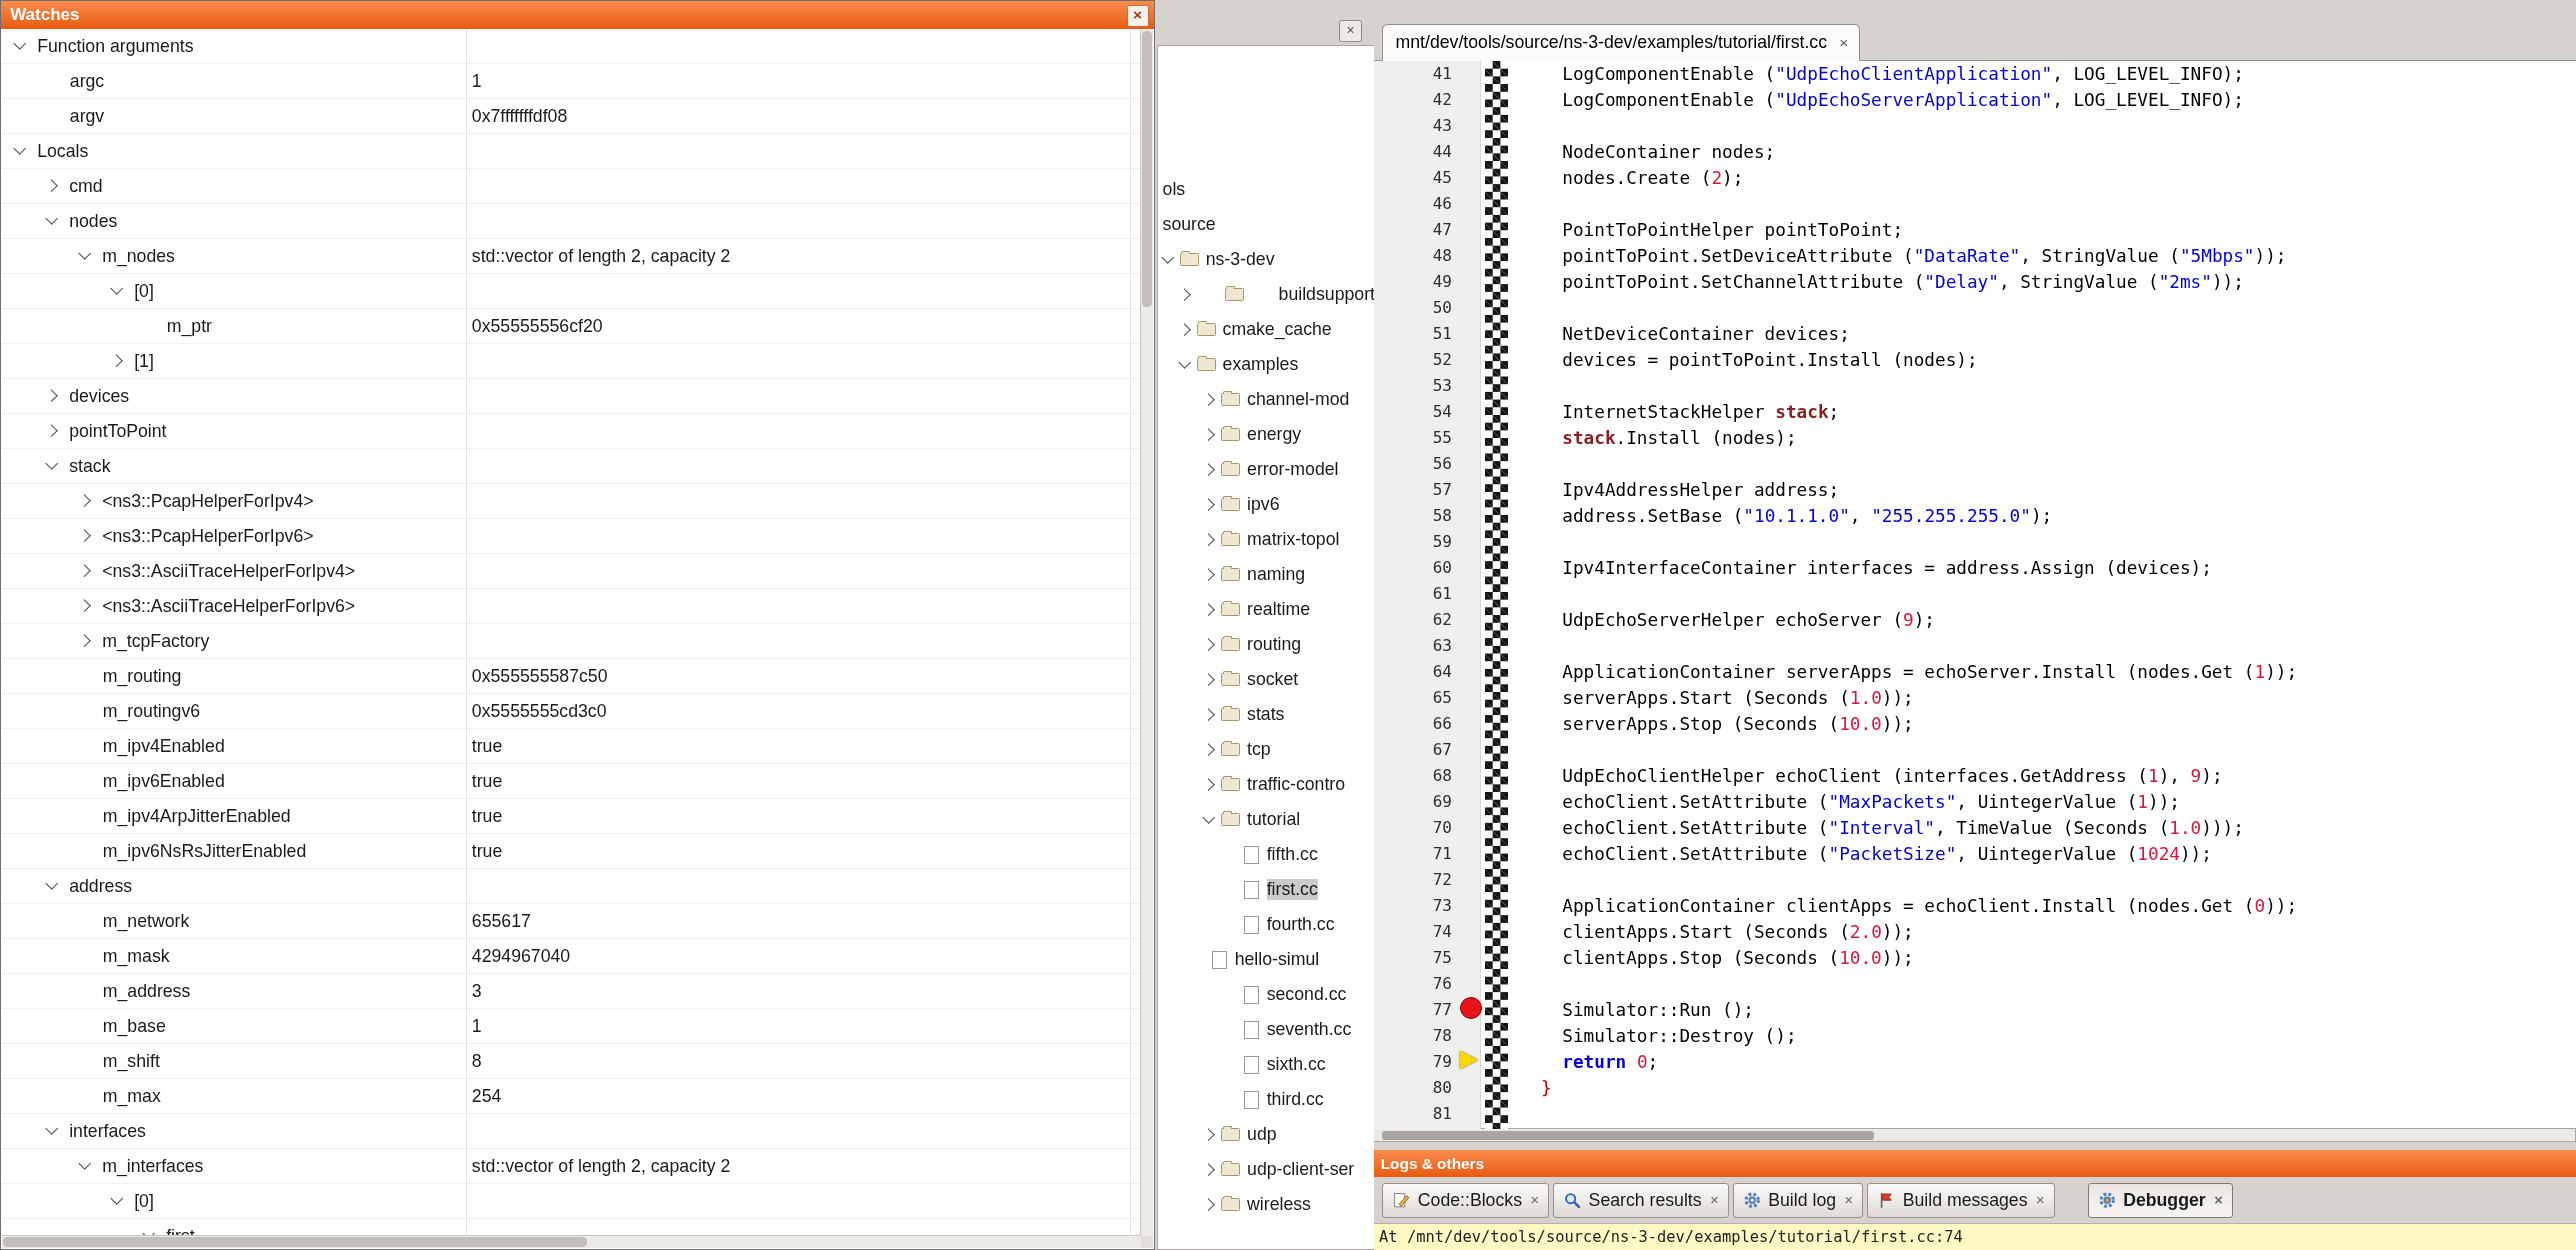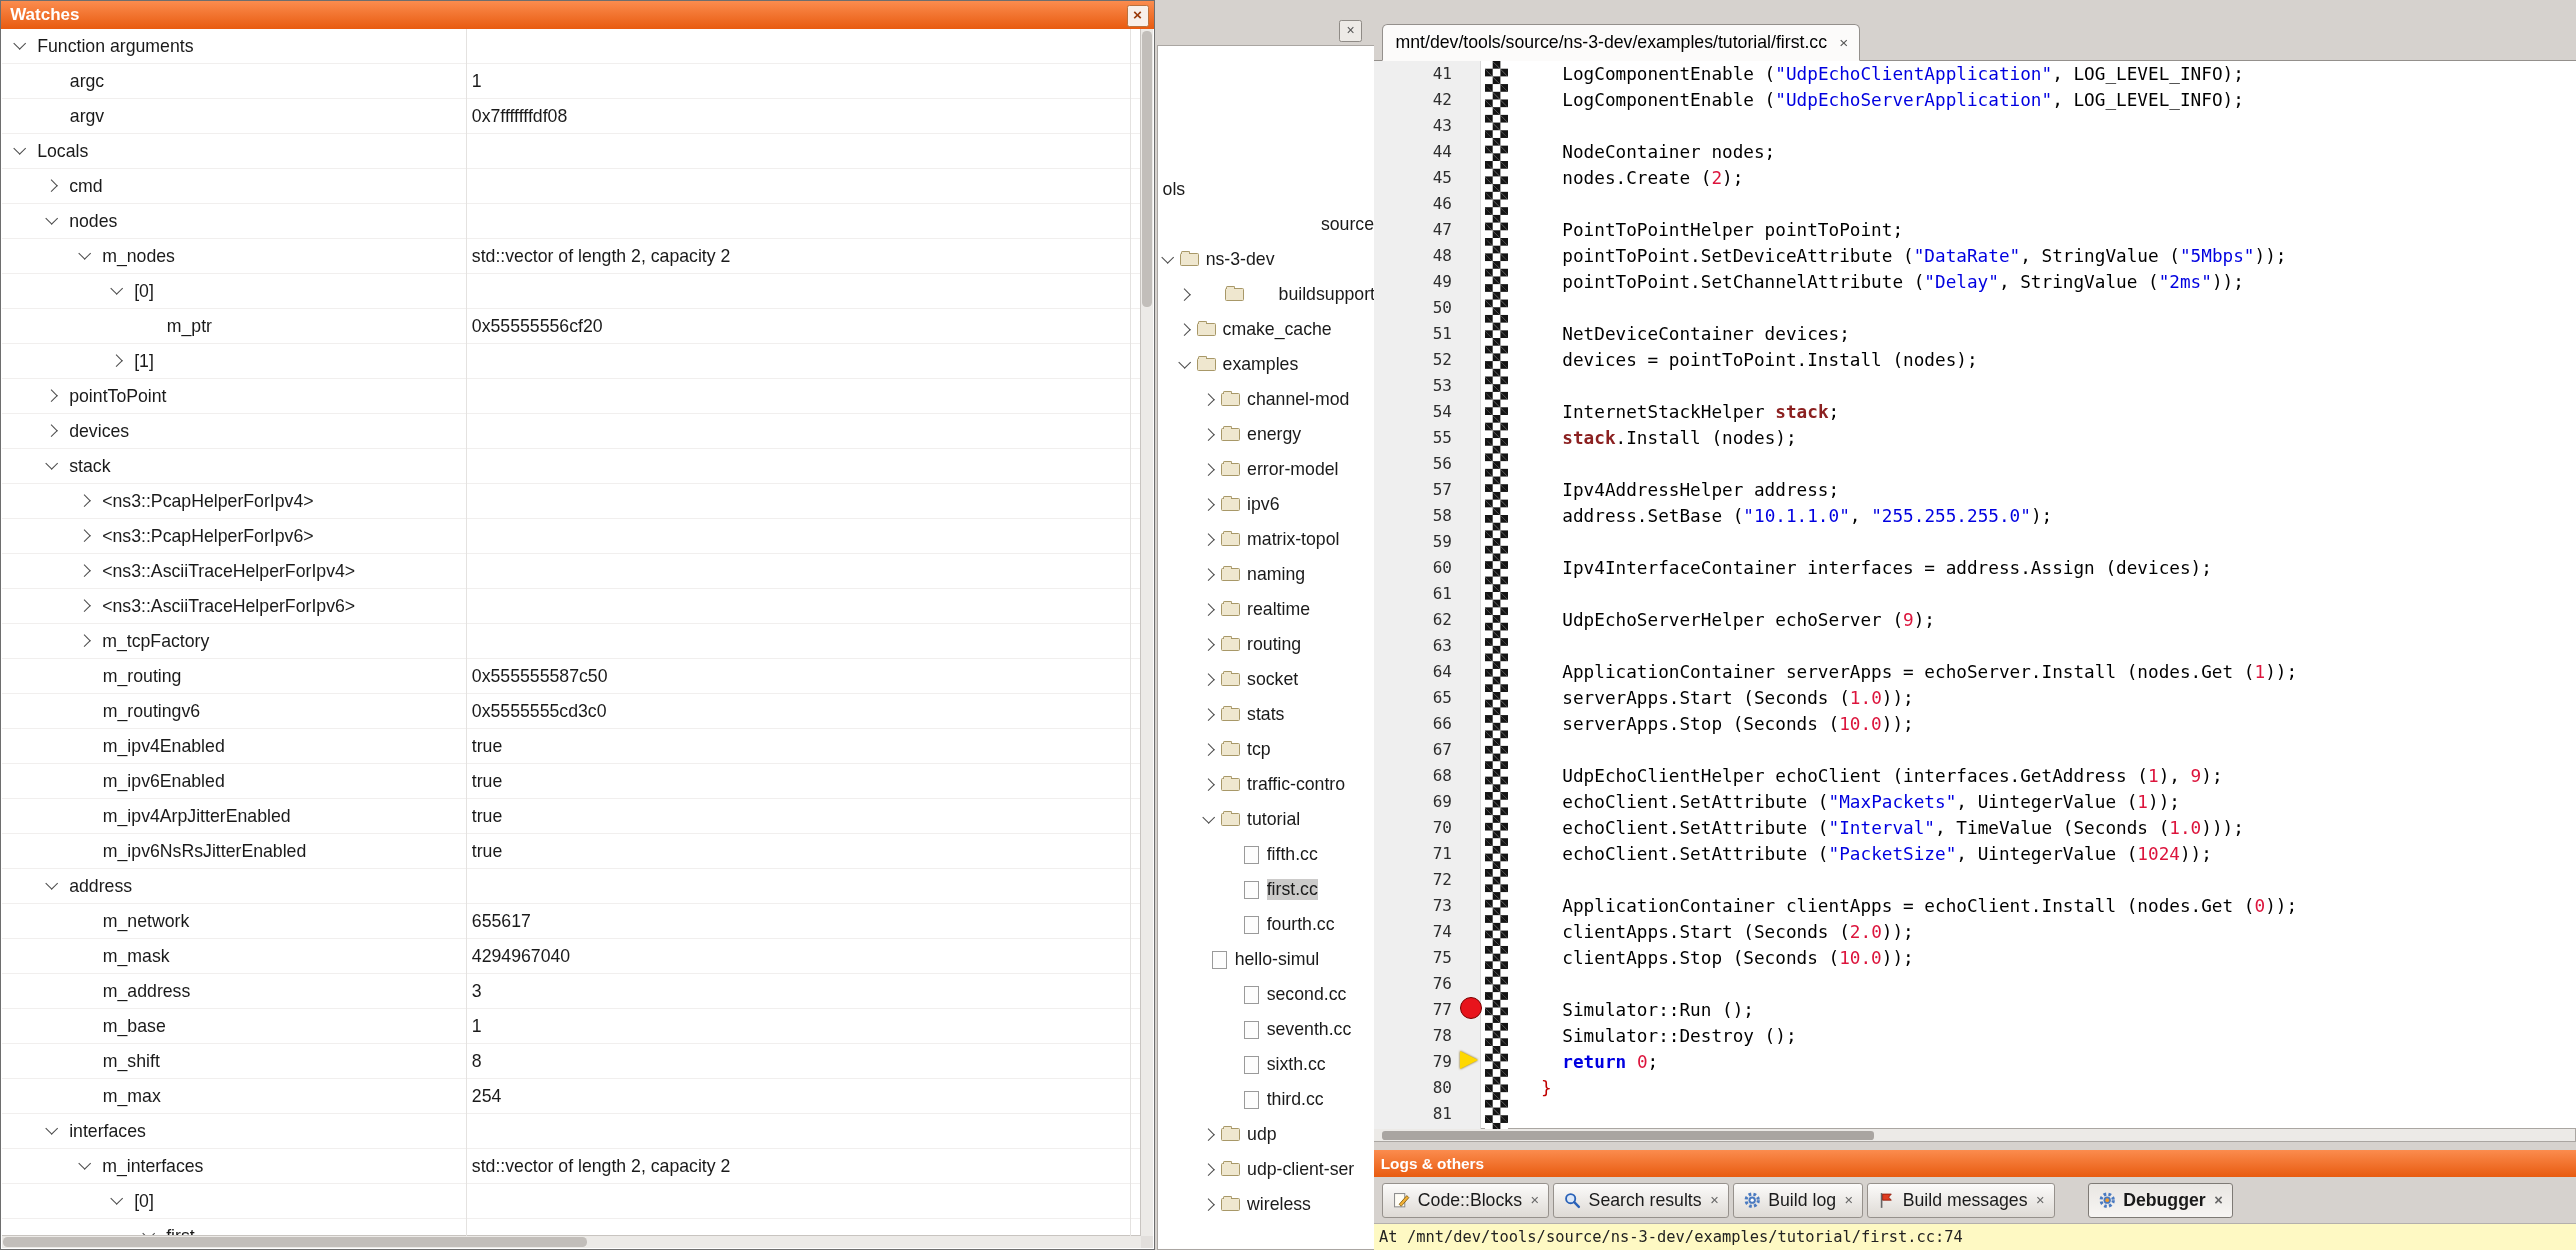--- a/index.html
+++ b/index.html
@@ -96,21 +96,21 @@
 <body>
 
 <div id="root">
 
   <div class="tree-close">×</div>
   <div class="tree">
     <div class="tree-inner">
         <div class="t-row" style="padding-left: 4.6px;">
           <span class="t-label">ols</span>
         </div>
-        <div class="t-row" style="padding-left: 4.6px; justify-content: flex-end;">
+        <div class="t-row" style="padding-left: 4.6px;">
           <span class="t-label">source</span>
         </div>
         <div class="t-row" style="padding-left: 4.6px;">
           <span class="chev down"></span>
           <span class="folder-ico"></span>
           <span class="t-label">ns-3-dev</span>
         </div>
         <div class="t-row" style="padding-left: 21.5px; gap: 28px;">
           <span class="chev"></span>
           <span class="folder-ico"></span>
@@ -558,28 +558,28 @@
         <div class="w-row">
           <div class="w-name" style="padding-left: 110px;">
             <span class="chev"></span>
             <span>[1]</span>
           </div>
           <div class="w-value"></div>
         </div>
         <div class="w-row">
           <div class="w-name" style="padding-left: 45px;">
             <span class="chev"></span>
+            <span>devices</span>
+          </div>
+          <div class="w-value"></div>
+        </div>
+        <div class="w-row">
+          <div class="w-name" style="padding-left: 45px;">
+            <span class="chev"></span>
             <span>pointToPoint</span>
-          </div>
-          <div class="w-value"></div>
-        </div>
-        <div class="w-row">
-          <div class="w-name" style="padding-left: 45px;">
-            <span class="chev"></span>
-            <span>devices</span>
           </div>
           <div class="w-value"></div>
         </div>
         <div class="w-row">
           <div class="w-name" style="padding-left: 45px;">
             <span class="chev down"></span>
             <span>stack</span>
           </div>
           <div class="w-value"></div>
         </div>

